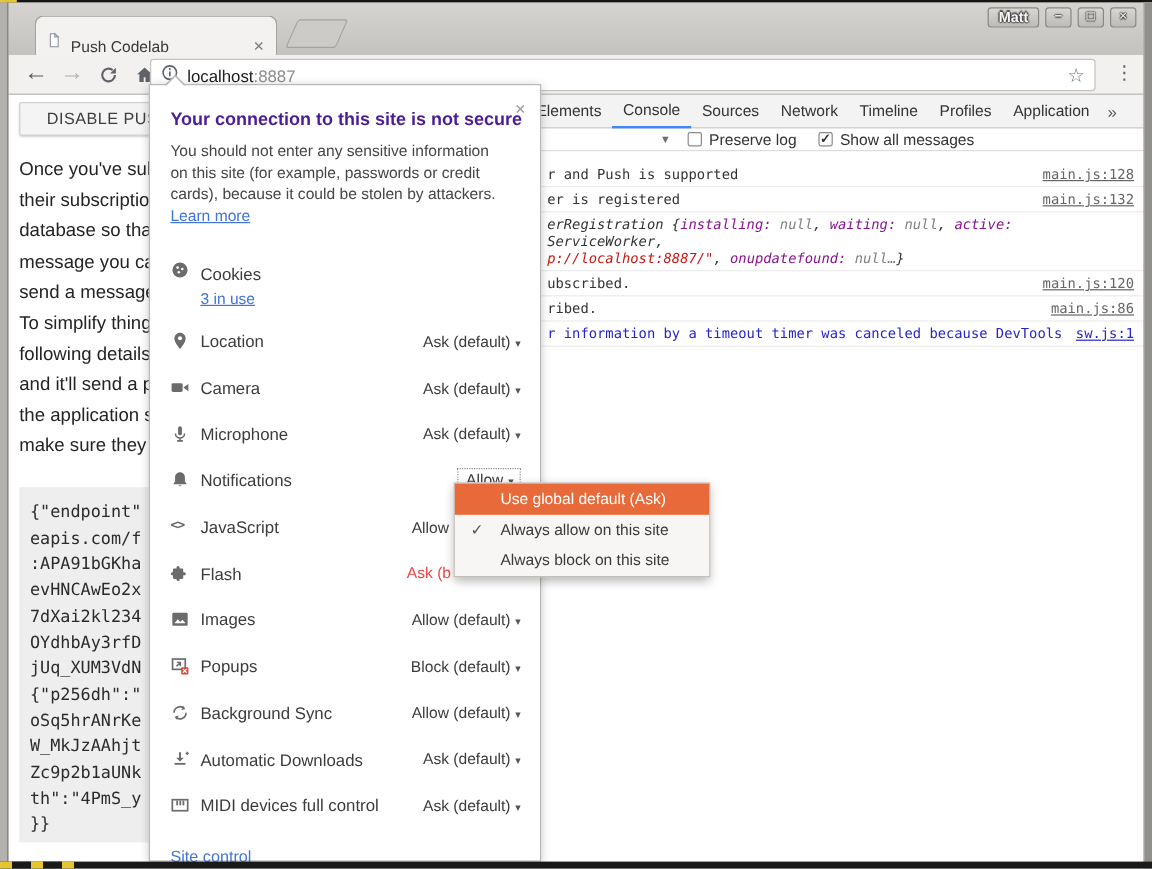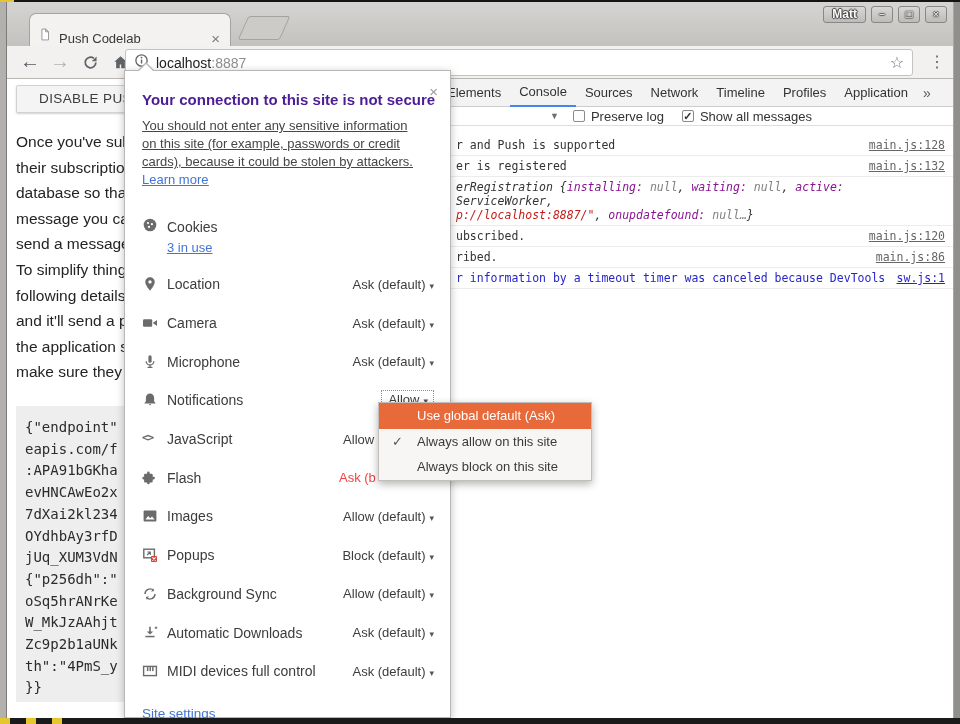--- a/index.html
+++ b/index.html
@@ -71,21 +71,21 @@
   .cobj{font-style:italic;}
   .cobj .key{color:#881391;} .cobj .nul{color:#808080;} .cobj .str{color:#c41a16;} .cobj .pl{color:#333;}
   
   .popup{position:absolute;left:124px;top:70px;width:327px;bottom:6px;background:#fff;border:1px solid #b9b7b5;
     box-shadow:0 2px 8px rgba(0,0,0,.25);z-index:10;}
   .notch{position:absolute;top:-9px;left:12px;width:0;height:0;border:9px solid transparent;border-top:none;border-bottom:9px solid #b9b7b5;}
   .notch:after{content:"";position:absolute;left:-8px;top:1.5px;border:8px solid transparent;border-top:none;border-bottom:8px solid #fff;}
   .pp-close{position:absolute;right:12px;top:12px;color:#9a9a9a;font-size:15px;}
   .pp-title{position:absolute;left:17px;top:20px;font-size:15px;color:#4c1d95;font-weight:bold;}
   .pp-body{position:absolute;left:17px;top:46px;font-size:13px;color:#464646;}
-  .pp-body div{line-height:18px;white-space:nowrap;text-decoration:underline;}
+  .pp-body div{line-height:18px;white-space:nowrap;}
   .bluelink{color:#4274d6;text-decoration:underline;}
   .pp-cookies{position:absolute;left:17px;top:146px;}
   .ck-head{display:flex;align-items:center;}
   .ck-head .icon{width:16px;margin-right:9px;}
   .ck-label{font-size:14px;color:#3c3c3c;}
   .ck-link{display:block;margin:3px 0 0 25px;font-size:13px;}
   .pp-perms{position:absolute;left:0;top:194px;right:0;}
   .prow{position:relative;display:flex;align-items:center;height:38.7px;padding:0 16px 0 17px;}
   .prow .icon{width:16px;height:16px;margin-right:9px;flex:none;}
   .plabel{font-size:14px;color:#3c3c3c;white-space:nowrap;}
@@ -378,21 +378,21 @@
               <rect x="1.6" y="3.4" width="12.8" height="9.2" fill="none" stroke="#6b6b6b" stroke-width="1.4"></rect>
               <rect class="ig" x="4.9" y="4.1" width="1.5" height="4"></rect>
               <rect class="ig" x="7.5" y="4.1" width="1.5" height="4"></rect>
               <rect class="ig" x="10.1" y="4.1" width="1.5" height="4"></rect>
             </svg>
         </span>
         <span class="plabel">MIDI devices full control</span>
         <span class="pval"><span>Ask (default)</span><span class="caret">▾</span></span>
       </div>
     </div>
-    <div class="pp-sites"><span class="bluelink">Site settings</span></div>
+    <div class="pp-sites"><span class="bluelink">Site control</span></div>
   </div>
 
   <div class="menu">
     <div class="mitem sel">Use global default (Ask)</div>
     <div class="mitem"><span class="check">✓</span><span>Always allow on this site</span></div>
     <div class="mitem">Always block on this site</div>
   </div>
 
 </div>
 

